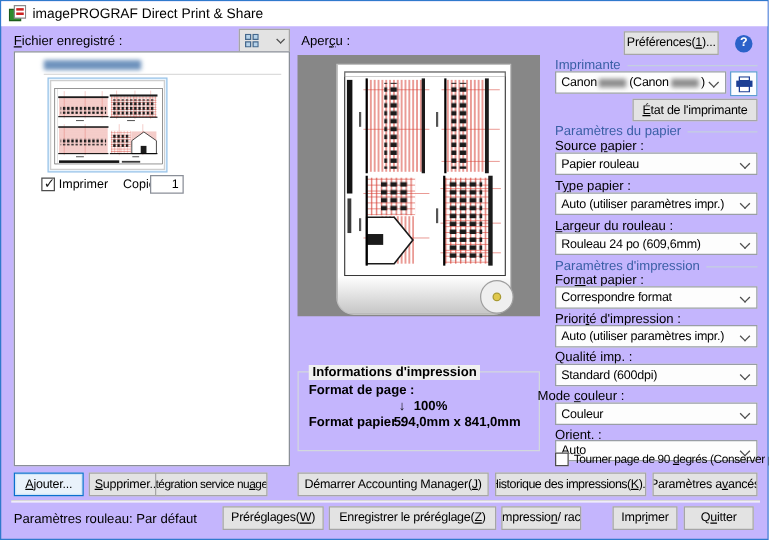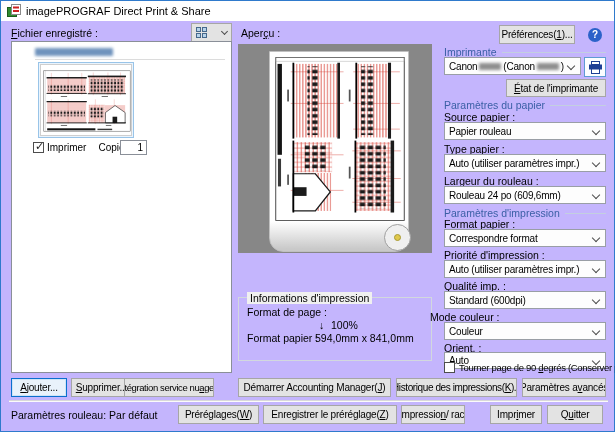--- a/index.html
+++ b/index.html
@@ -42,21 +42,21 @@
   
   .preview-box { position:absolute; left:237px; top:43px; width:194px; height:209px; background:#878787; }
   .sheet { position:absolute; left:31px; top:7px; width:140px; height:201px; border:1px solid #c0c0c0;
            border-radius:0 0 14px 14px; background:linear-gradient(180deg,#ffffff 0%,#ffffff 85%,#c9c9c9 99%); }
   .roll-core { position:absolute; left:146px; top:180px; width:27px; height:27px; border-radius:50%;
                background:#efefef; border:1px solid #9f9f9f; }
   .roll-core .dot { position:absolute; left:9px; top:9px; width:7px; height:7px; border-radius:50%; background:#e0c84c; border:1px solid #a89a34; }
   .drawing-wrap { position:absolute; left:4px; top:4px; width:132px; height:166px; overflow:visible; }
   .drawing-rot { width:166px; height:132px; transform:translate(-17px,17px) rotate(90deg); }
 
-  .info-box { position:absolute; left:237px; top:296px; width:194px; height:64px; border:1px solid #d2d8de; }
+  .info-box { position:absolute; left:237px; top:296px; width:194px; height:64px; border:1px solid #d2d8de;font-weight:bold; }
   .info-legend { position:absolute; left:8px; top:-6px; background:#f0f0f0; padding:0 3px; font-size:10.5px; white-space:nowrap; }
   .info-row { position:absolute; font-size:10.5px; white-space:nowrap; }
 
   
   .help-icon { position:absolute; left:587px; top:27px; width:14px; height:14px; border-radius:50%; background:#2b62c9;
                color:#fff; font-size:10px; font-weight:bold; text-align:center; line-height:14px; }
   .printer-btn { position:absolute; left:583px; top:56px; width:22px; height:20px; background:#fbfdff; border:1px solid #5e9bd3;
                  display:flex; align-items:center; justify-content:center; }
   .cb-label { font-size:9.5px; letter-spacing:-0.3px; white-space:nowrap; }
   .cb2 { width:11px; height:11px; background:#fff; border:1px solid #4d4d4d; flex:0 0 auto; }

